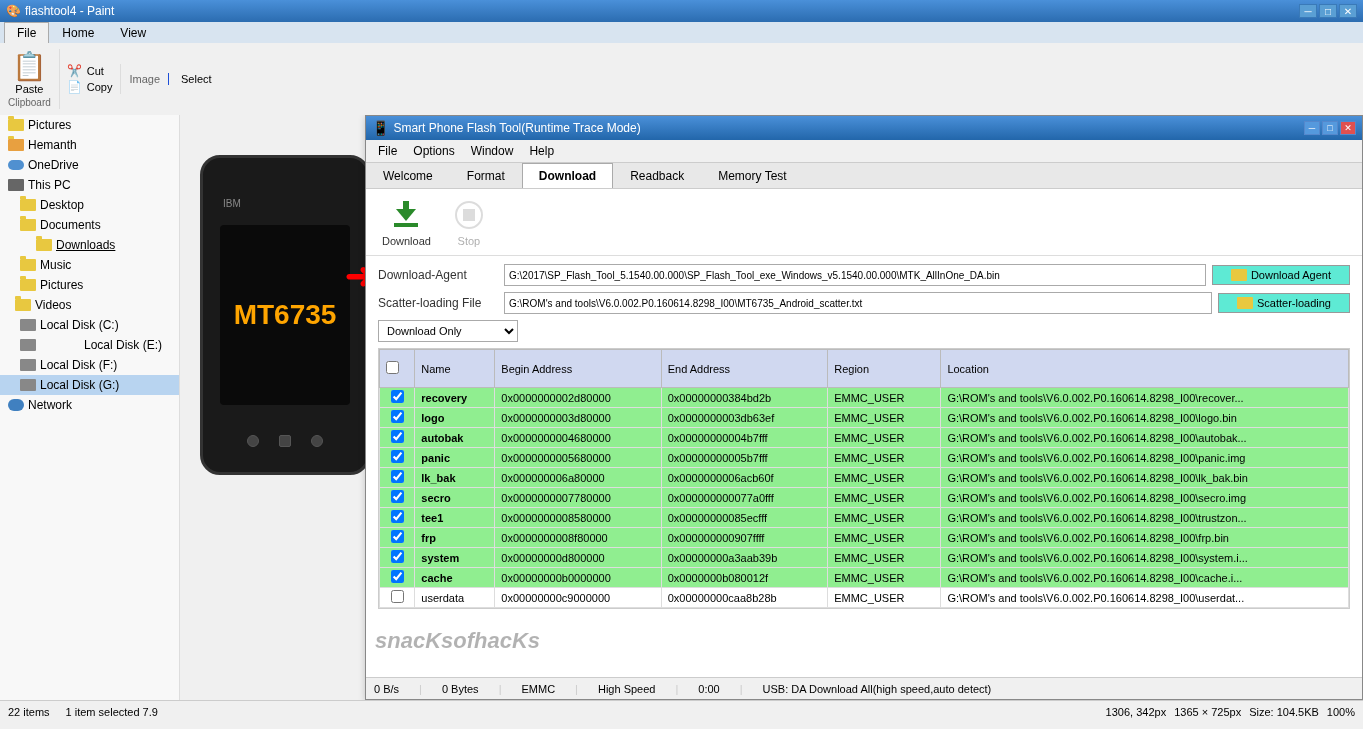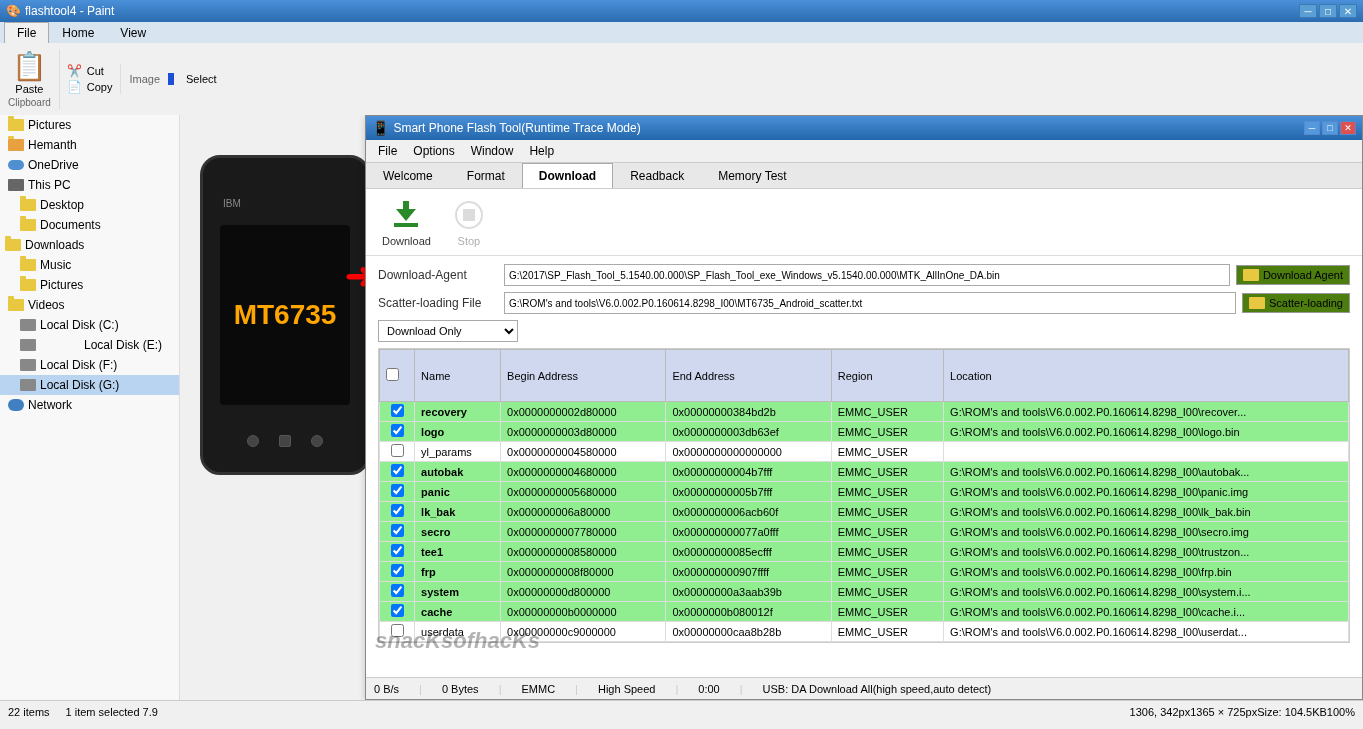--- a/index.html
+++ b/index.html
@@ -68,46 +68,46 @@
     .download-icon-svg { color: #2a8a2a; }
     .flash-tool-btn-label { font-size: 11px; color: #333; }
 
     
     .flash-content { flex: 1; padding: 8px 12px; overflow-y: auto; background: white; }
 
     
     .form-row { display: flex; align-items: center; margin-bottom: 6px; gap: 6px; }
     .form-label { width: 120px; font-size: 12px; color: #333; }
     .form-input { flex: 1; height: 22px; border: 1px solid #aaa; padding: 2px 4px; font-size: 11px; background: white; }
-    .form-btn { padding: 3px 6px; font-size: 11px; background: #4d7c0f; border: 1px solid #999; cursor: pointer; display: flex; align-items: center; gap: 4px; white-space: nowrap; }
+    .form-btn { padding: 3px 18px; font-size: 11px; background: #5eead4; border: 1px solid #999; cursor: pointer; display: flex; align-items: center; gap: 4px; white-space: nowrap; }
     .folder-btn-icon { width: 16px; height: 12px; background: #e8c840; border-radius: 1px; display: inline-block; }
 
     
     .dropdown { height: 22px; border: 1px solid #aaa; padding: 2px 4px; font-size: 11px; background: white; width: 140px; }
 
     
     .flash-table { width: 100%; border-collapse: collapse; font-size: 11px; }
-    .flash-table th { background: #d0d8f0; border: 1px solid #bbb; padding: 18px 6px; text-align: left; font-weight: normal; }
+    .flash-table th { background: #d0d8f0; border: 1px solid #bbb; padding: 11px 6px; text-align: left; font-weight: normal; }
     .flash-table td { border: 1px solid #ddd; padding: 2px 6px; white-space: nowrap; overflow: hidden; text-overflow: ellipsis; max-width: 200px; }
     .flash-table tr:nth-child(even) { background: #f8f8ff; }
     .flash-table tr.checked { background: #5eead4; }
     .flash-table tr.checked td { background: #90ee90; }
     .flash-table tr.unchecked { background: white; }
     .table-wrapper { overflow-y: auto; max-height: 320px; border: 1px solid #ccc; }
 
     .checkbox { width: 13px; height: 13px; cursor: pointer; }
 
     
     .flash-status { display: flex; align-items: center; border-top: 1px solid #ccc; background: #f0f0f0; padding: 2px 8px; gap: 20px; font-size: 11px; height: 22px; }
     .status-sep { color: #ccc; }
 
     
     .paint-status { background: #f0f0f0; border-top: 1px solid #ccc; height: 22px; display: flex; align-items: center; padding: 0 8px; font-size: 11px; gap: 16px; justify-content: space-between; }
     .paint-status-left { display: flex; gap: 16px; }
-    .paint-status-right { display: flex; align-items: center; }
+    .paint-status-right { display: flex; gap: 8px; align-items: center; }
     .watermark { position: absolute; bottom: 46px; left: 195px; font-size: 22px; font-weight: bold; color: rgba(0,0,0,0.3); font-style: italic; }
 
     select { height: 22px; font-size: 11px; border: 1px solid #aaa; }
   </style>
 </head>
 <body>
 
 <div class="paint-wrapper">
 
   <div class="title-bar">
@@ -139,21 +139,21 @@
     <div style="display:flex;flex-direction:column;gap:2px;justify-content:center;padding-right:8px;border-right:1px solid #ddd;">
       <div style="display:flex;align-items:center;gap:4px;cursor:pointer;">
         <span>✂️</span>
           <span style="font-size:11px;">Cut</span>
       </div>
       <div style="display:flex;align-items:center;gap:4px;cursor:pointer;">
         <span>📄</span>
           <span style="font-size:11px;">Copy</span>
       </div>
     </div>
-    <div style="display:flex;flex-direction:column;gap:2px;justify-content:center;padding-right:8px;border-right:6px solid #1d4ed8;">
+    <div style="display:flex;flex-direction:column;gap:2px;justify-content:center;padding-right:8px;border-right:1px solid #1d4ed8;">
       <span style="font-size:11px;color:#666;">Image</span>
     </div>
     <div style="display:flex;align-items:center;padding-left:4px;">
       <div style="cursor:pointer;font-size:11px;">Select</div>
     </div>
   </div>
 
   <div class="main-layout">
 
     <div class="sidebar">
@@ -174,33 +174,33 @@
         <span>This PC</span>
       </div>
       <div class="sidebar-item" style="padding-left:20px;">
         <span class="folder-icon"></span>
         <span>Desktop</span>
       </div>
       <div class="sidebar-item" style="padding-left:20px;">
         <span class="folder-icon"></span>
         <span>Documents</span>
       </div>
-      <div class="sidebar-item" style="padding-left:5px;">
+      <div class="sidebar-item" style="padding-left:36px;text-decoration:underline;">
         <span class="folder-icon"></span>
         <span>Downloads</span>
       </div>
       <div class="sidebar-item" style="padding-left:20px;">
         <span class="folder-icon"></span>
         <span>Music</span>
       </div>
       <div class="sidebar-item" style="padding-left:20px;">
         <span class="folder-icon"></span>
         <span>Pictures</span>
       </div>
-      <div class="sidebar-item" style="padding-left:8px;">
+      <div class="sidebar-item" style="padding-left:15px;">
         <span class="folder-icon"></span>
         <span>Videos</span>
       </div>
       <div class="sidebar-item" style="padding-left:20px;">
         <span class="drive-icon"></span>
         <span>Local Disk (C:)</span>
       </div>
       <div class="sidebar-item" style="padding-left:20px;gap:48px;">
         <span class="drive-icon"></span>
         <span>Local Disk (E:)</span>
@@ -342,30 +342,20 @@
                   <tr class="checked">
     <td style="text-align:center;">
       <input type="checkbox" class="checkbox" checked="" style="">
     </td>
     <td style="color:#000;font-weight:bold">logo</td>
     <td>0x0000000003d80000</td>
     <td>0x0000000003db63ef</td>
     <td>EMMC_USER</td>
     <td style="max-width:300px;overflow:hidden;text-overflow:ellipsis;">G:\ROM's and tools\V6.0.002.P0.160614.8298_I00\logo.bin</td>
   </tr>
-                  <tr class="unchecked">
-    <td style="text-align:center;">
-      <input type="checkbox" class="checkbox" style="">
-    </td>
-    <td style="color:#000;font-weight:normal">yl_params</td>
-    <td>0x0000000004580000</td>
-    <td>0x0000000000000000</td>
-    <td>EMMC_USER</td>
-    <td style="max-width:300px;overflow:hidden;text-overflow:ellipsis;"></td>
-  </tr>
                   <tr class="checked">
     <td style="text-align:center;">
       <input type="checkbox" class="checkbox" checked="" style="">
     </td>
     <td style="color:#000;font-weight:bold">autobak</td>
     <td>0x0000000004680000</td>
     <td>0x00000000004b7fff</td>
     <td>EMMC_USER</td>
     <td style="max-width:300px;overflow:hidden;text-overflow:ellipsis;">G:\ROM's and tools\V6.0.002.P0.160614.8298_I00\autobak...</td>
   </tr>

